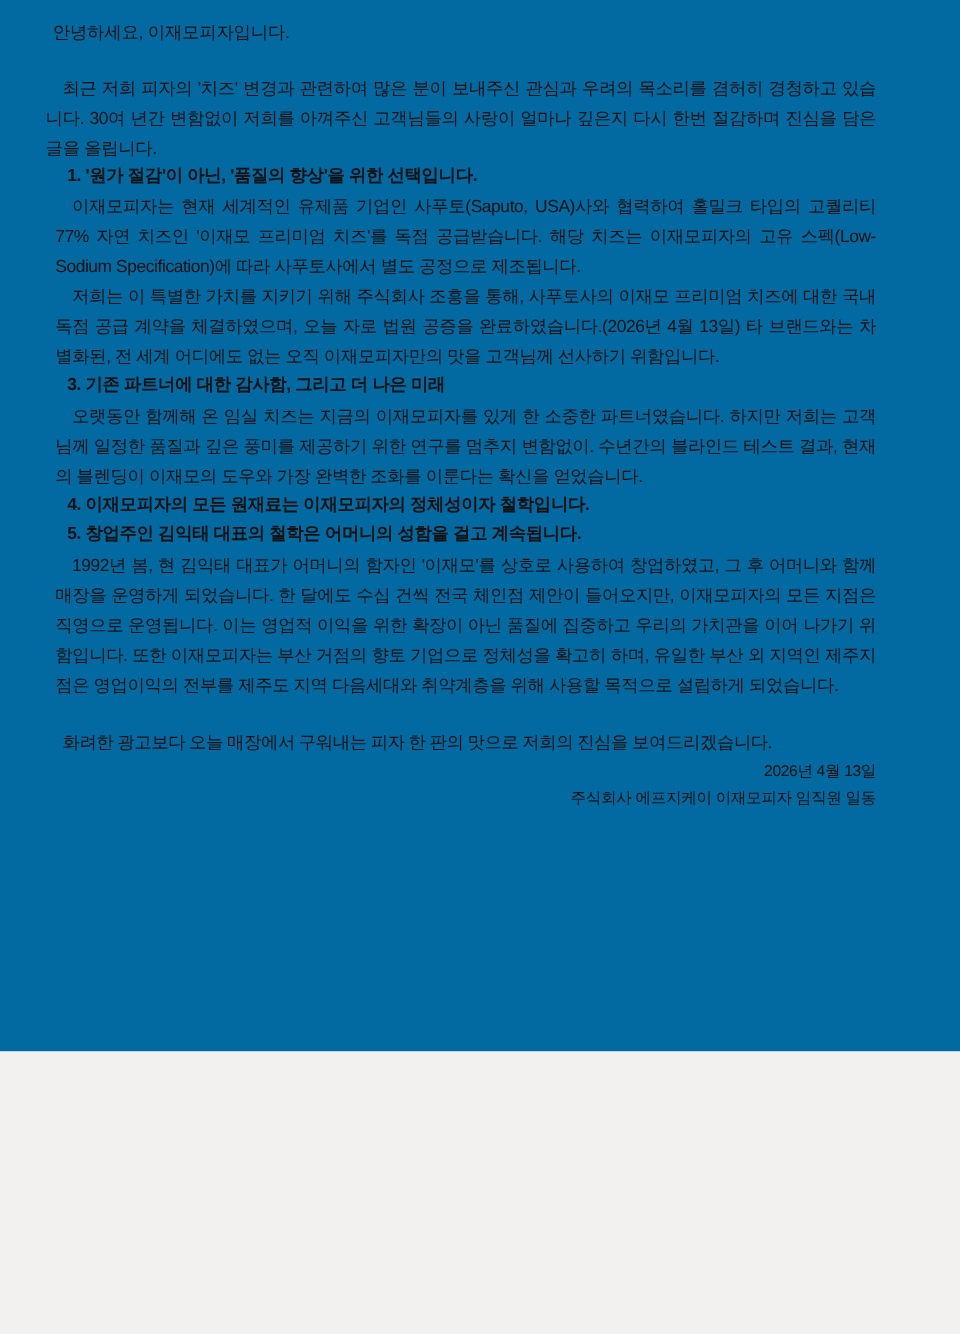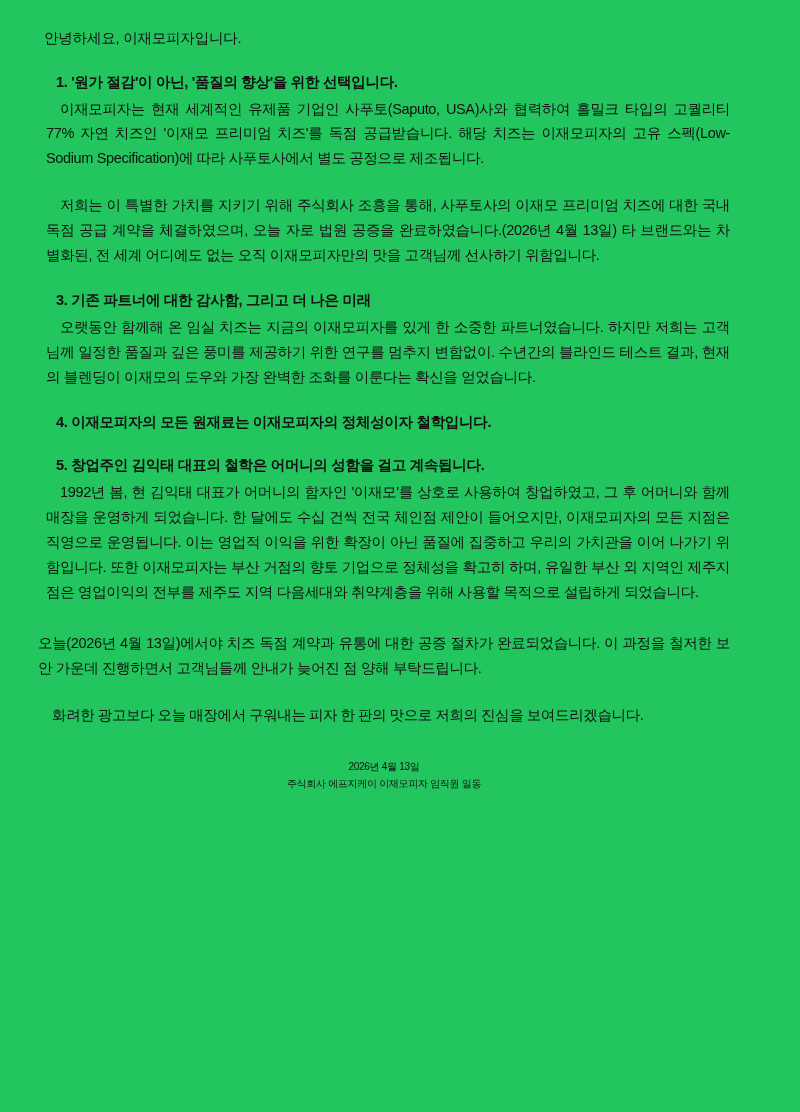--- a/index.html
+++ b/index.html
@@ -10,41 +10,40 @@
     width: 800px;
     height: 1112px;
     background: #f2f1f0;
     font-family: "Liberation Sans", "DejaVu Sans", sans-serif;
     color: #111111;
     overflow: hidden;
   }
   .page {
     box-sizing: border-box;
     width: 800px;
-    height: 1112px;
-    padding: 22px 70px 14px 38px;
-    background: #22c55e;
+    height: 876px;
+    padding: 12px 70px 14px 38px;
+    background: #0369a1;
   }
   .greeting {
     font-size: 14.5px;
     line-height: 1.5;
     margin: 6px 0 0 6px;
     letter-spacing: -0.2px;
   }
   .intro {
     font-size: 14.5px;
     line-height: 1.72;
     margin: 22px 0 0 0;
     text-align: justify;
     text-justify: inter-character;
     letter-spacing: -0.3px;
     text-indent: 14px;
   }
   .section {
-    margin-top: 22px;
   }
   .section-heading {
     font-size: 14.5px;
     font-weight: bold;
     line-height: 1.5;
     margin: 0 0 3px 18px;
     letter-spacing: -0.3px;
   }
   .section-body {
     font-size: 14.5px;
@@ -62,37 +61,37 @@
     text-align: justify;
     text-justify: inter-character;
     letter-spacing: -0.35px;
   }
   .closing.second {
     margin-top: 22px;
     text-indent: 14px;
     font-family: Liberation Serif, serif;
   }
   .signature {
-    margin-top: 30px;
-    text-align: center;
-    font-size: 10px;
+    text-align: right;
+    font-size: 13px;
     line-height: 1.7;
     letter-spacing: -0.3px;
   }
   .sig-line {
     display: block;
   }
 </style>
 </head>
 <body>
 
 <div class="page">
 
   <p class="greeting">안녕하세요, 이재모피자입니다.</p>
 
+  <p class="intro">최근 저희 피자의 '치즈' 변경과 관련하여 많은 분이 보내주신 관심과 우려의 목소리를 겸허히 경청하고 있습니다. 30여 년간 변함없이 저희를 아껴주신 고객님들의 사랑이 얼마나 깊은지 다시 한번 절감하며 진심을 담은 글을 올립니다.</p>
 
   <div class="section">
     <p class="section-heading">1. '원가 절감'이 아닌, '품질의 향상'을 위한 선택입니다.</p>
     <p class="section-body">이재모피자는 현재 세계적인 유제품 기업인 사푸토(Saputo, USA)사와 협력하여 홀밀크 타입의 고퀄리티 77% 자연 치즈인 '이재모 프리미엄 치즈'를 독점 공급받습니다. 해당 치즈는 이재모피자의 고유 스펙(Low-Sodium Specification)에 따라 사푸토사에서 별도 공정으로 제조됩니다.</p>
   </div>
 
   <div class="section">
     <p class="section-body">저희는 이 특별한 가치를 지키기 위해 주식회사 조흥을 통해, 사푸토사의 이재모 프리미엄 치즈에 대한 국내 독점 공급 계약을 체결하였으며, 오늘 자로 법원 공증을 완료하였습니다.(2026년 4월 13일) 타 브랜드와는 차별화된, 전 세계 어디에도 없는 오직 이재모피자만의 맛을 고객님께 선사하기 위함입니다.</p>
   </div>
 
@@ -103,21 +102,20 @@
 
   <div class="section">
     <p class="section-heading">4. 이재모피자의 모든 원재료는 이재모피자의 정체성이자 철학입니다.</p>
   </div>
 
   <div class="section">
     <p class="section-heading">5. 창업주인 김익태 대표의 철학은 어머니의 성함을 걸고 계속됩니다.</p>
     <p class="section-body">1992년 봄, 현 김익태 대표가 어머니의 함자인 '이재모'를 상호로 사용하여 창업하였고, 그 후 어머니와 함께 매장을 운영하게 되었습니다. 한 달에도 수십 건씩 전국 체인점 제안이 들어오지만, 이재모피자의 모든 지점은 직영으로 운영됩니다. 이는 영업적 이익을 위한 확장이 아닌 품질에 집중하고 우리의 가치관을 이어 나가기 위함입니다. 또한 이재모피자는 부산 거점의 향토 기업으로 정체성을 확고히 하며, 유일한 부산 외 지역인 제주지점은 영업이익의 전부를 제주도 지역 다음세대와 취약계층을 위해 사용할 목적으로 설립하게 되었습니다.</p>
   </div>
 
-  <p class="closing">오늘(2026년 4월 13일)에서야 치즈 독점 계약과 유통에 대한 공증 절차가 완료되었습니다. 이 과정을 철저한 보안 가운데 진행하면서 고객님들께 안내가 늦어진 점 양해 부탁드립니다.</p>
 
   <p class="closing second">화려한 광고보다 오늘 매장에서 구워내는 피자 한 판의 맛으로 저희의 진심을 보여드리겠습니다.</p>
 
   <div class="signature">
     <span class="sig-line">2026년 4월 13일</span>
     <span class="sig-line">주식회사 에프지케이 이재모피자 임직원 일동</span>
   </div>
 
 </div>
 

